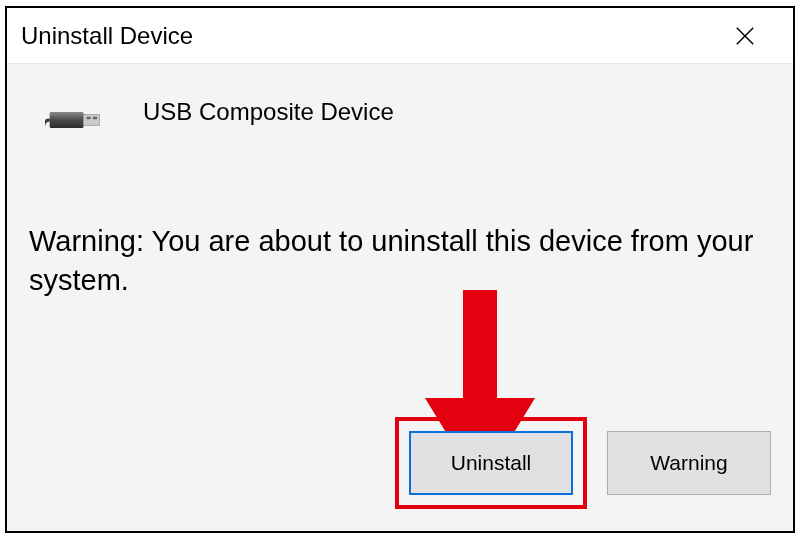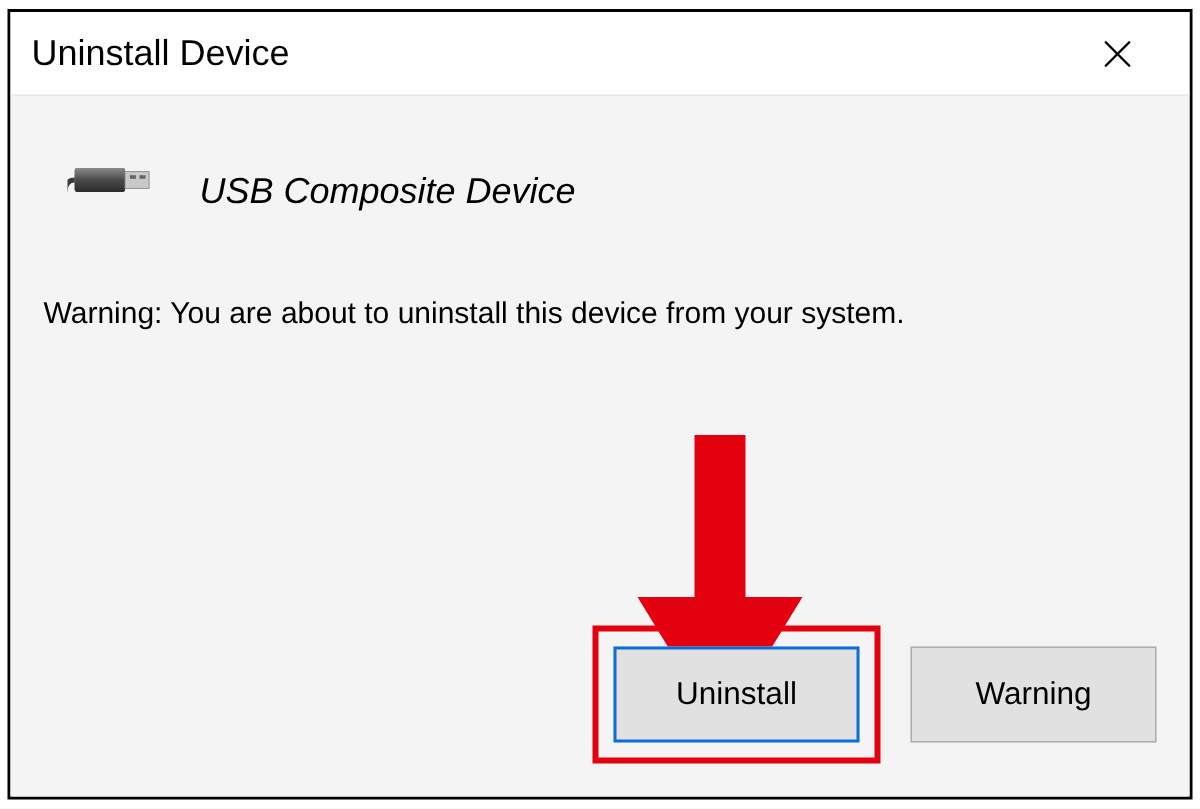--- a/index.html
+++ b/index.html
@@ -45,41 +45,40 @@
     }
     .close-btn svg { width: 22px; height: 22px; }
     .content-area {
       flex: 1;
       background: #f4f4f4;
       position: relative;
       padding: 30px 22px 22px 22px;
     }
     .device-row {
       display: flex;
-      align-items: flex-end;
-      gap: 24px;
+      align-items: flex-start;
+      gap: 34px;
       margin-left: 16px;
       margin-top: 4px;
-      font-style: italic;
     }
     .usb-icon-wrap {
       width: 64px;
       height: 44px;
       display: flex;
       align-items: center;
       justify-content: center;
     }
     .device-name {
       font-size: 24px;
       color: #000;
       font-weight: 400;
     }
     .warning-text {
-      margin-top: 54px;
-      font-size: 20px;
+      margin-top: 80px;
+      font-size: 29px;
       color: #000;
       line-height: 1.35;
     }
     .button-row {
       position: absolute;
       bottom: 22px;
       right: 22px;
       display: flex;
       gap: 20px;
       align-items: center;

